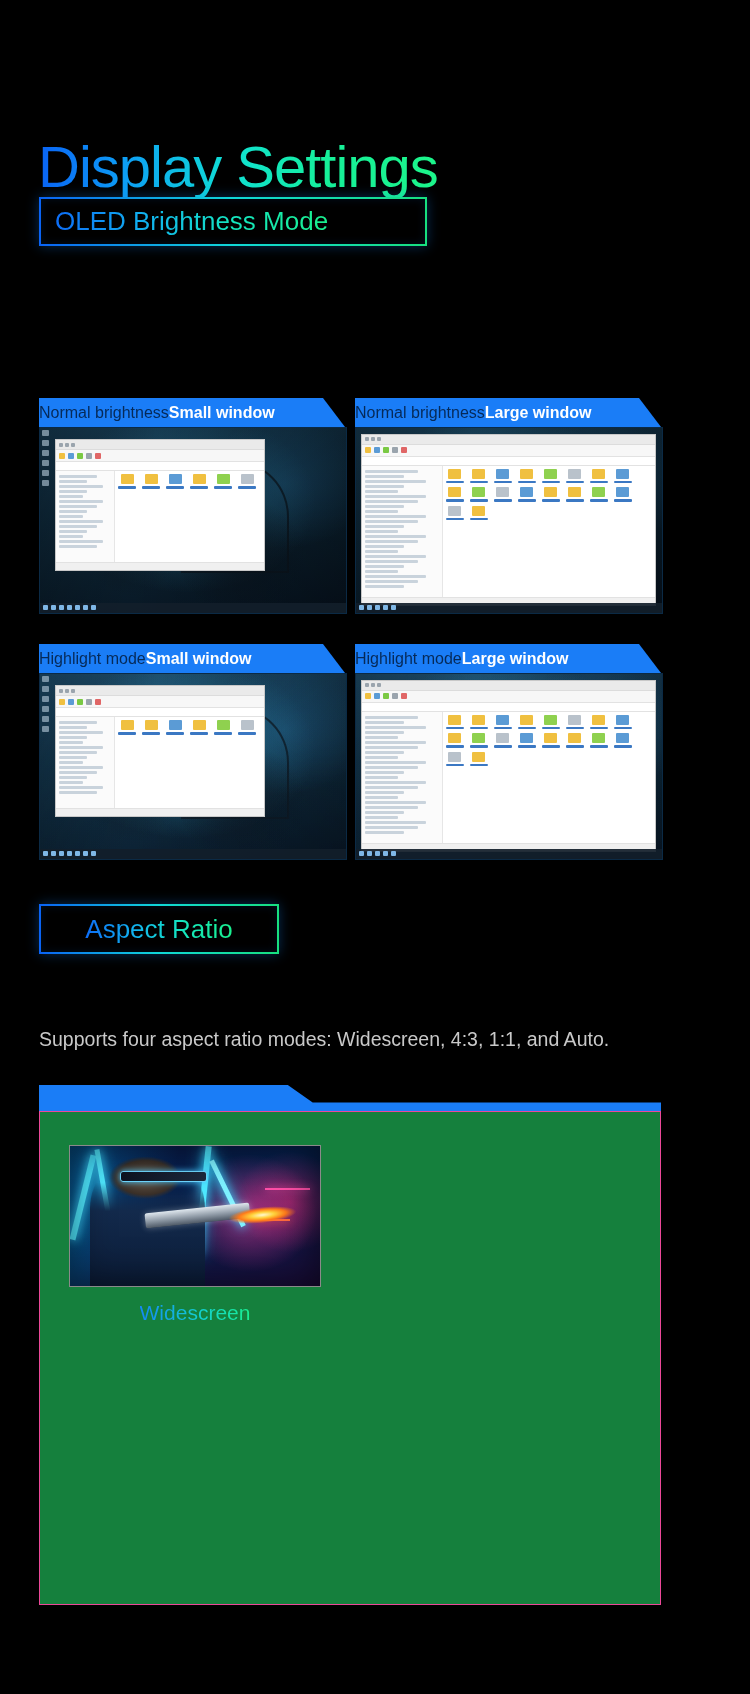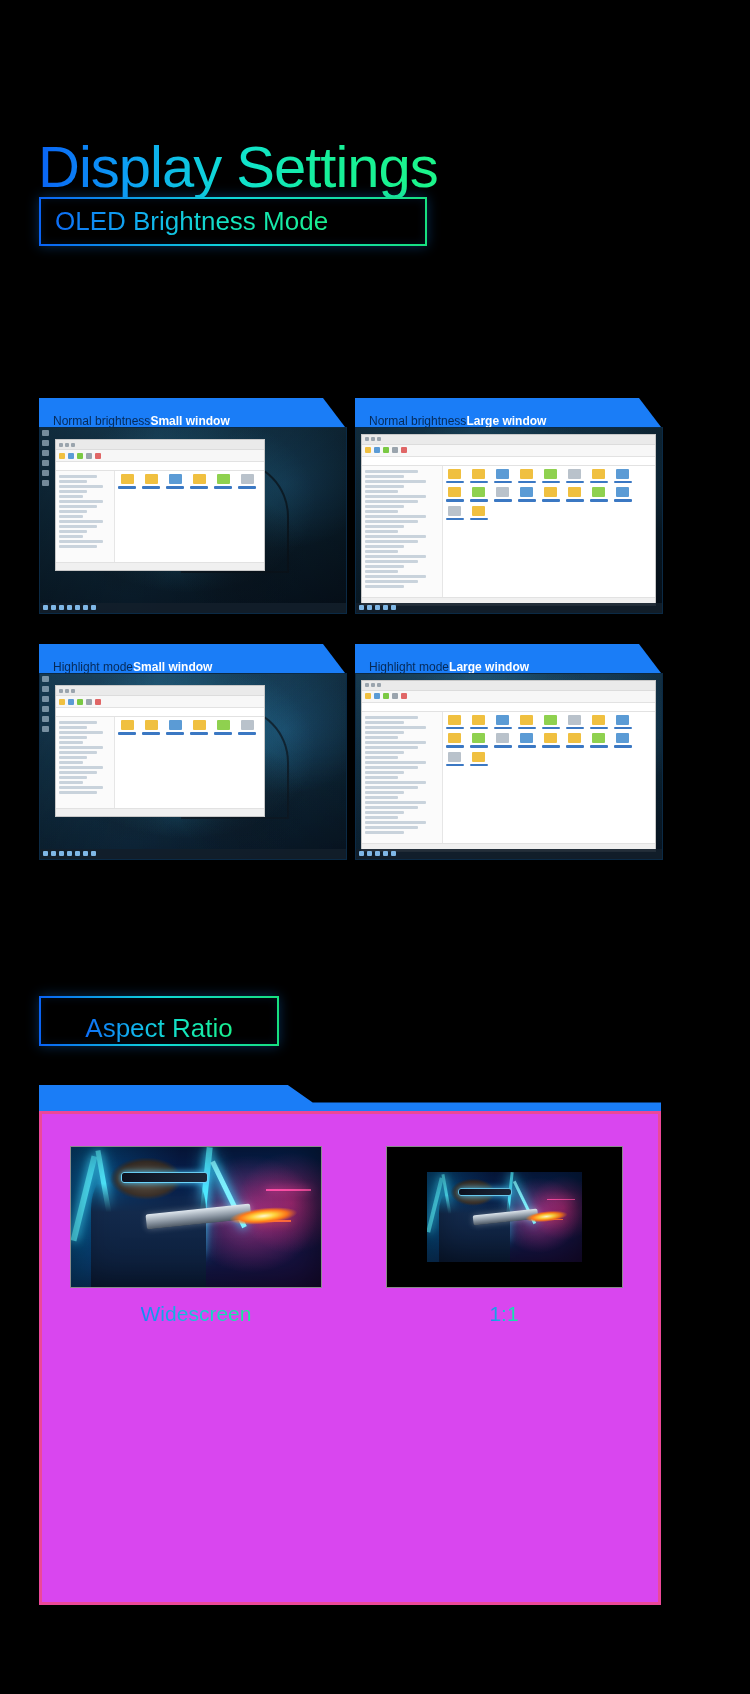--- a/index.html
+++ b/index.html
@@ -29,37 +29,37 @@
     background:#000;
     box-shadow:0 0 12px rgba(20,130,240,.35), inset 0 0 10px rgba(10,120,250,.12);
   }
   .chip span{
     font-size:26px;font-weight:400;white-space:nowrap;
     background:linear-gradient(90deg,#0d6df7 0%,#11b6ee 35%,#14e5c0 65%,#19f08e 100%);
     -webkit-background-clip:text;background-clip:text;
     -webkit-text-fill-color:transparent;color:transparent;
   }
   #chip-oled{left:39px;top:197px;width:370px;height:45px;padding:0 0 0 14px;}
-  #chip-aspect{left:39px;top:996px;width:236px;height:46px;justify-content:center;align-items:flex-end;}
+  #chip-aspect{left:39px;top:904px;width:236px;height:46px;justify-content:center;}
 
   
   .para{
     position:absolute;color:#c9c9c9;font-size:19.5px;line-height:30px;
     font-weight:400;
   }
   #para-oled{left:39px;top:254px;width:622px;}
   #para-aspect{left:39px;top:1004px;width:622px;}
 
   
   .card{position:absolute;}
   .tab{
     position:relative;height:29px;background:#1a7df7;
-    display:flex;align-items:flex-end;padding-left:14px;
+    display:flex;align-items:center;padding-left:0;
     clip-path:polygon(0 0, calc(100% - 22px) 0, 100% 100%, 0 100%);
-    font-size:12px;line-height:1;
+    font-size:16px;line-height:1;
   }
   .tab .t1{color:#062a58;font-weight:400;}
   .tab .t2{color:#ffffff;font-weight:600;}
   .shot{
     position:relative;width:100%;overflow:hidden;background:#0d1a26;
     border:1px solid #0b2a45;
   }
 
   
   .wall{
@@ -114,21 +114,21 @@
   .win-status{position:absolute;left:0;right:0;bottom:0;height:7px;background:#f0f0f0;border-top:1px solid #e2e2e2;}
 
   
   .ar-wrap{position:absolute;left:39px;top:1085px;width:622px;height:520px;}
   .ar-topbar{
     position:relative;height:32px;background:#1a7df7;
     clip-path:polygon(0 0, 40% 0, 44% 55%, 100% 55%, 100% 100%, 0 100%);
   }
   .ar-box{
     position:absolute;left:0;top:26px;right:0;bottom:0;
-    border:3px solid #ec4899;background:#d946ef;
+    border:1px solid #ec4899;background:#15803d;
   }
   .ar-grid{
     position:absolute;inset:0;display:grid;
     grid-template-columns:1fr 1fr;grid-template-rows:1fr 1fr;
     align-items:center;justify-items:center;
   }
   .ar-cell{display:flex;flex-direction:column;align-items:center;justify-content:center;}
   .frame{border:1px solid #8a8a8a;background:#000;display:flex;align-items:center;justify-content:center;}
   .ar-label{
     margin-top:14px;font-size:21px;
@@ -642,20 +642,21 @@
           <i></i>
           <i></i>
         </div>
     </div>
   </div>
 
   <div class="chip" id="chip-aspect">
     <span>Aspect Ratio</span>
   </div>
 
+  <p class="para" id="para-aspect">Supports four aspect ratio modes: Widescreen, 4:3, 1:1, and Auto.</p>
 
   <div class="ar-wrap">
     <div class="ar-topbar"></div>
     <div class="ar-box">
       <div class="ar-grid">
 
         <div class="ar-cell">
           <div class="frame" style="width:250px;height:140px;">
             <div class="game" style="width:250px;height:140px;">
               <div class="bg"></div>
@@ -668,39 +669,20 @@
               <div class="soldier"></div>
                 <div class="visor"></div>
               <div class="gun"></div>
                 <div class="muzzle"></div>
                 <div class="vig"></div>
             </div>
           </div>
           <div class="ar-label">Widescreen</div>
         </div>
 
-        <div class="ar-cell">
-          <div class="frame" style="width:235px;height:140px;">
-            <div class="game" style="width:155px;height:90px;">
-              <div class="bg"></div>
-              <div class="neon n1"></div>
-                <div class="neon n2"></div>
-                <div class="neon n3"></div>
-              <div class="neon n4"></div>
-                <div class="neon n5"></div>
-                <div class="neon n6"></div>
-              <div class="soldier"></div>
-                <div class="visor"></div>
-              <div class="gun"></div>
-                <div class="muzzle"></div>
-                <div class="vig"></div>
-            </div>
-          </div>
-          <div class="ar-label">1:1</div>
-        </div>
 
 
 
       </div>
     </div>
   </div>
 
 </div>
 
 </body></html>

